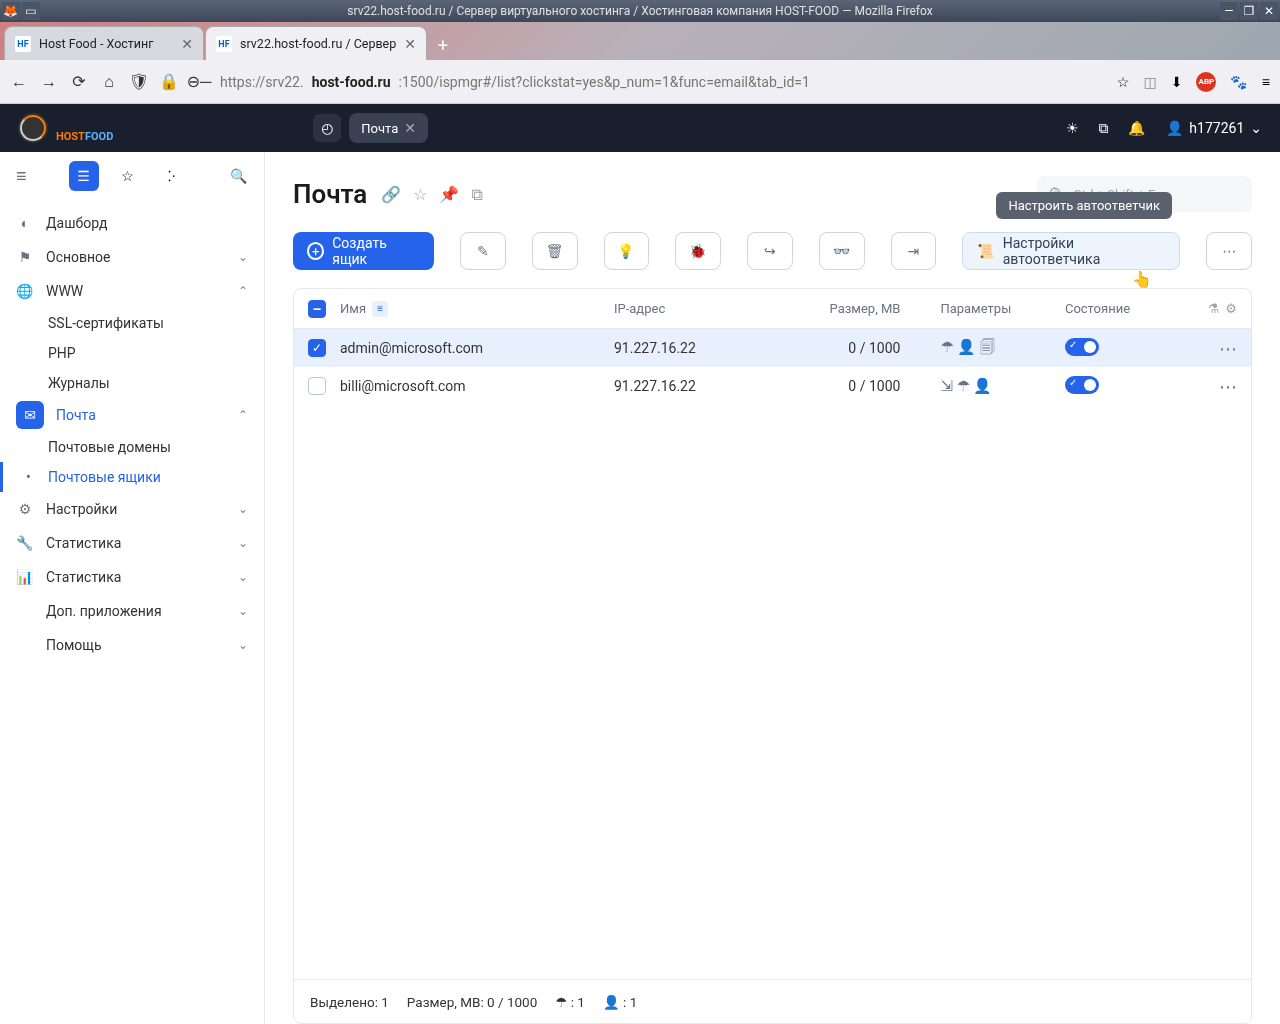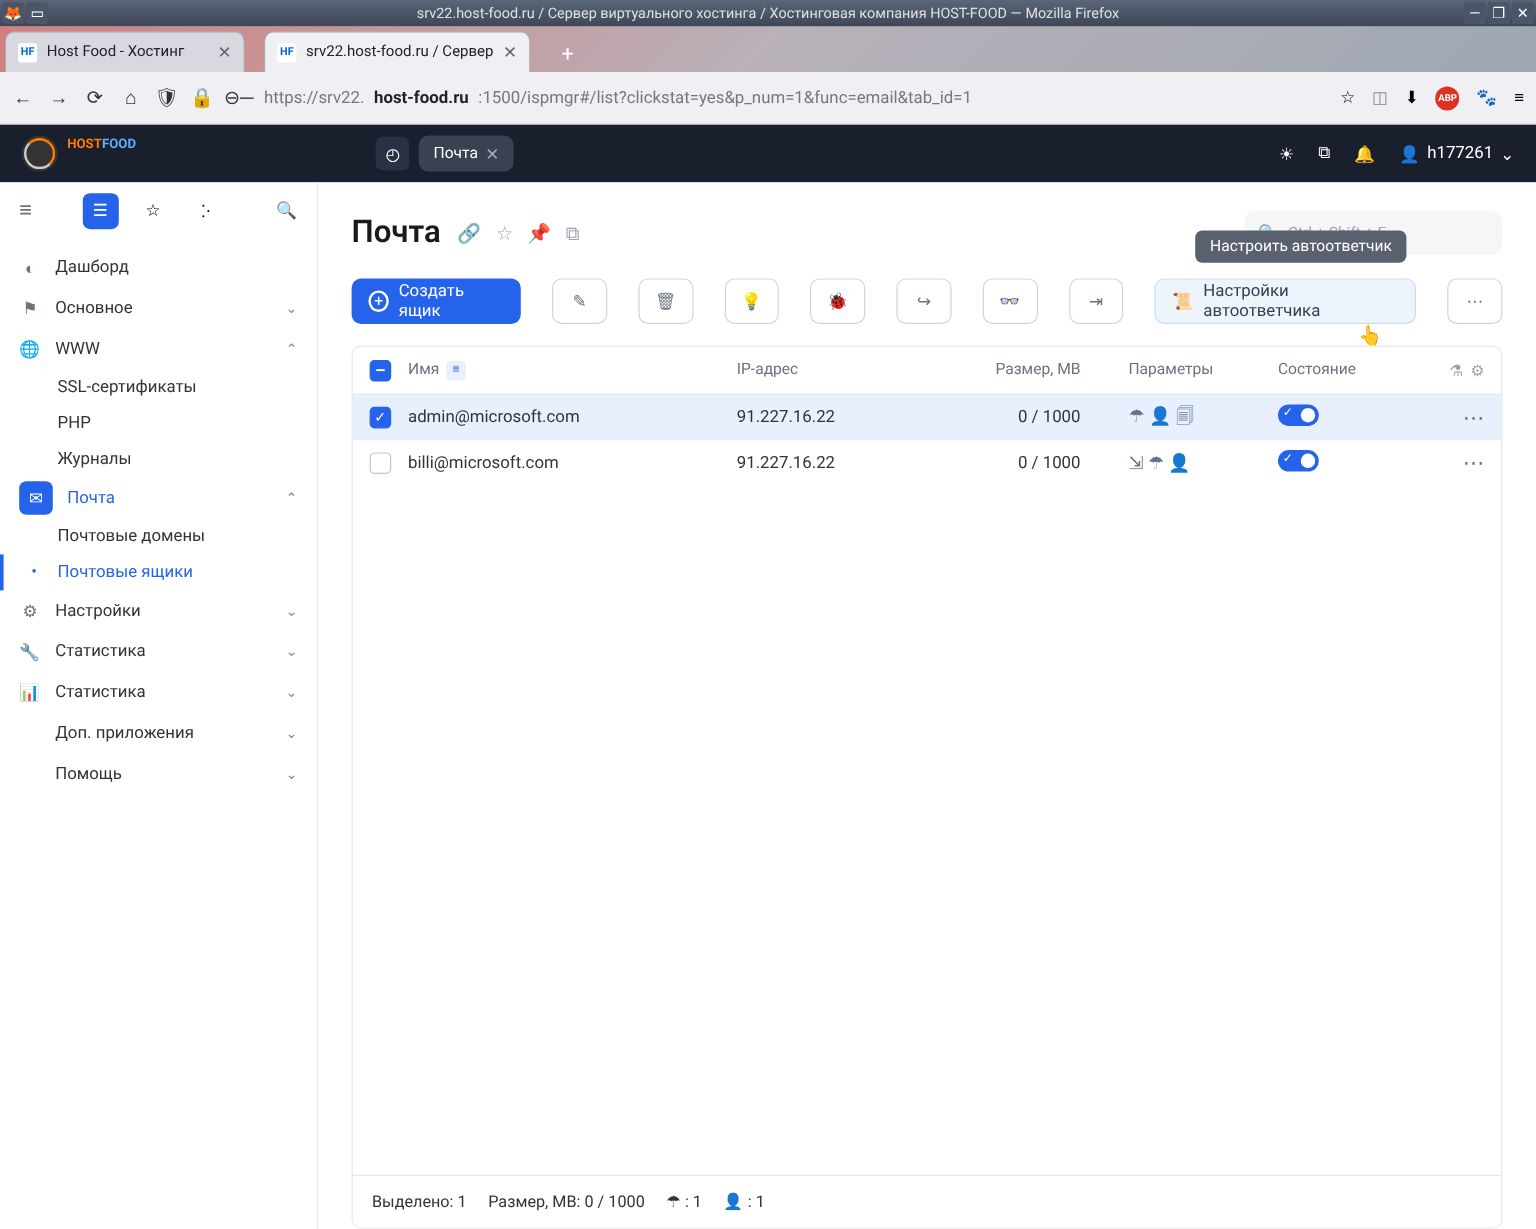--- a/index.html
+++ b/index.html
@@ -9,35 +9,35 @@
 .os-bar{height:22px;background:linear-gradient(#5a6578,#3d4758);display:flex;align-items:center;color:#fff;font-size:12px;position:relative}
 .os-bar .apps{display:flex;gap:2px;padding:2px}
 .os-bar .os-btn{width:18px;height:18px;background:#4a5568;display:flex;align-items:center;justify-content:center;border-radius:2px}
 .os-bar .title{position:absolute;left:50%;transform:translateX(-50%);font-size:12px;color:#e0e0e0}
 .os-bar .win-ctrl{margin-left:auto;display:flex;gap:2px;padding-right:2px}
 .os-bar .win-ctrl div{width:18px;height:18px;background:#4a5568;display:flex;align-items:center;justify-content:center;font-size:12px}
 
 
 .browser-chrome{background:linear-gradient(#2a2a3a 0%,#4a3a3a 30%,#6a4545 60%,#4a5060 100%);background-image:linear-gradient(135deg,rgba(180,40,40,0.6),rgba(80,60,80,0.4),rgba(60,80,100,0.5));position:relative;height:38px;display:flex;align-items:flex-end;padding:0 4px}
 .browser-tabs{display:flex;gap:0;align-items:flex-end;height:36px}
-.tab{height:34px;background:#f0f0f4;border-radius:8px 8px 0 0;display:flex;align-items:center;padding:0 10px;gap:8px;font-size:12.5px;color:#222;min-width:200px;position:relative;margin-right:16px;border:1px solid #aaa;border-bottom:none}
+.tab{height:34px;background:#f0f0f4;border-radius:8px 8px 0 0;display:flex;align-items:center;padding:0 10px;gap:8px;font-size:12.5px;color:#222;min-width:200px;position:relative;margin-right:1px;border:1px solid #aaa;border-bottom:none}
 .tab.inactive{background:#d8d8e0}
 .tab .favicon{width:16px;height:16px;background:#fff;border-radius:2px;display:flex;align-items:center;justify-content:center;font-size:9px;font-weight:bold;color:#0066cc}
 .tab .close{margin-left:auto;font-size:14px;color:#666}
 .new-tab{width:30px;height:30px;display:flex;align-items:center;justify-content:center;color:#fff;font-size:18px;cursor:pointer}
 
 .addr-bar{height:44px;background:#f0f0f4;display:flex;align-items:center;padding:0 10px;gap:12px;border-bottom:1px solid #ccc}
 .addr-bar .nav-ico{width:18px;height:18px;color:#333;display:flex;align-items:center;justify-content:center;font-size:16px}
 .addr-url{flex:1;display:flex;align-items:flex-end;gap:8px;font-size:14px;color:#777}
 .addr-right{display:flex;gap:14px;align-items:center}
 .abp{width:20px;height:20px;border-radius:50%;background:#d32;color:#fff;font-size:8px;font-weight:bold;display:flex;align-items:center;justify-content:center}
 
 
 .app-hdr{height:48px;background:#1a1f2e;display:flex;align-items:center;padding:0 18px;color:#fff}
-.logo{display:flex;align-items:flex-start;gap:8px;font-size:11px;font-weight:bold}
+.logo{display:flex;align-items:flex-end;gap:8px;font-size:11px;font-weight:bold}
 .logo-circ{width:30px;height:30px;border-radius:50%;background:#333;position:relative;display:flex;align-items:center;justify-content:center}
 .logo-circ::before{content:"";width:22px;height:22px;border-radius:50%;border:2px solid #ccc;border-top-color:#ff7a00;border-right-color:#ff7a00;position:absolute}
 .logo-txt .h{color:#ff7a00}.logo-txt .f{color:#5bb0ff}
 .hdr-tabstrip{margin-left:200px;display:flex;align-items:center;gap:8px}
 .clock-ico{width:28px;height:28px;border-radius:6px;background:#2a3142;display:flex;align-items:center;justify-content:center}
 .hdr-tab{background:#3a4152;border-radius:8px;height:30px;padding:0 12px;display:flex;align-items:center;gap:6px;font-size:13px}
 .hdr-tab .x{font-size:14px;color:#aaa}
 .hdr-right{margin-left:auto;display:flex;align-items:center;gap:20px;font-size:14px}
 .user{display:flex;align-items:center;gap:6px;font-size:14px}
 

